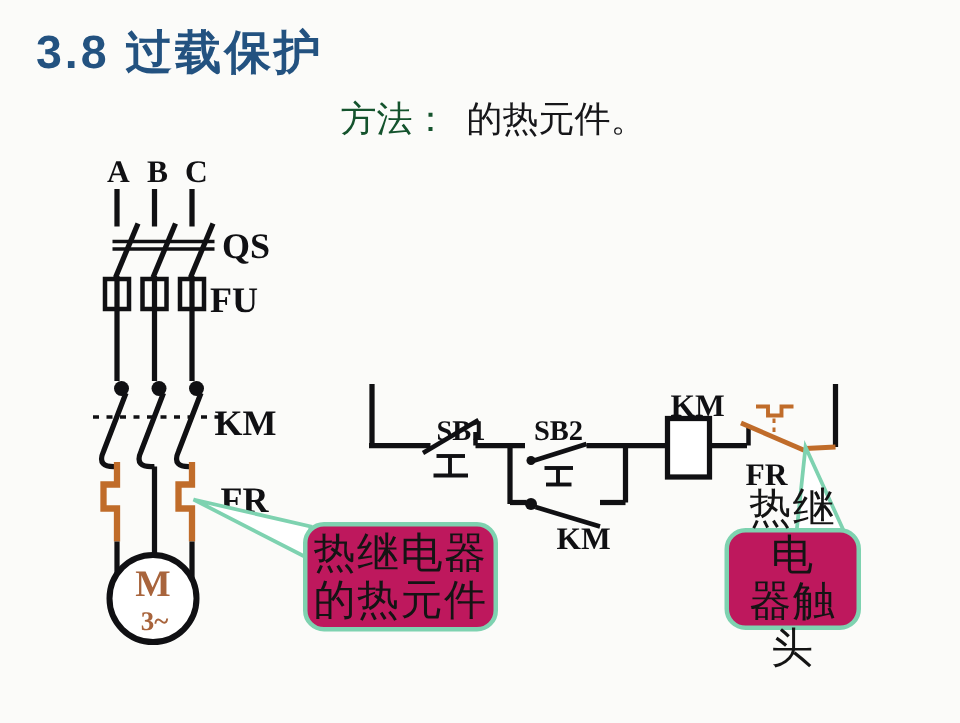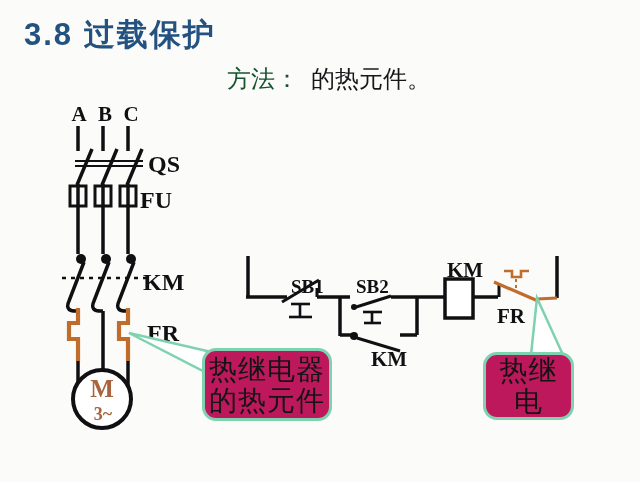--- a/index.html
+++ b/index.html
@@ -197,16 +197,17 @@
   </svg>
   </div>
 
   <div class="callout callout-left">
     <div>热继电器</div>
     <div>的热元件</div>
   </div>
 
   <div class="callout callout-right">
     <div>热继电</div>
+    <div>器触头</div>
   </div>
 
 
 </div>
 
 </body></html>

